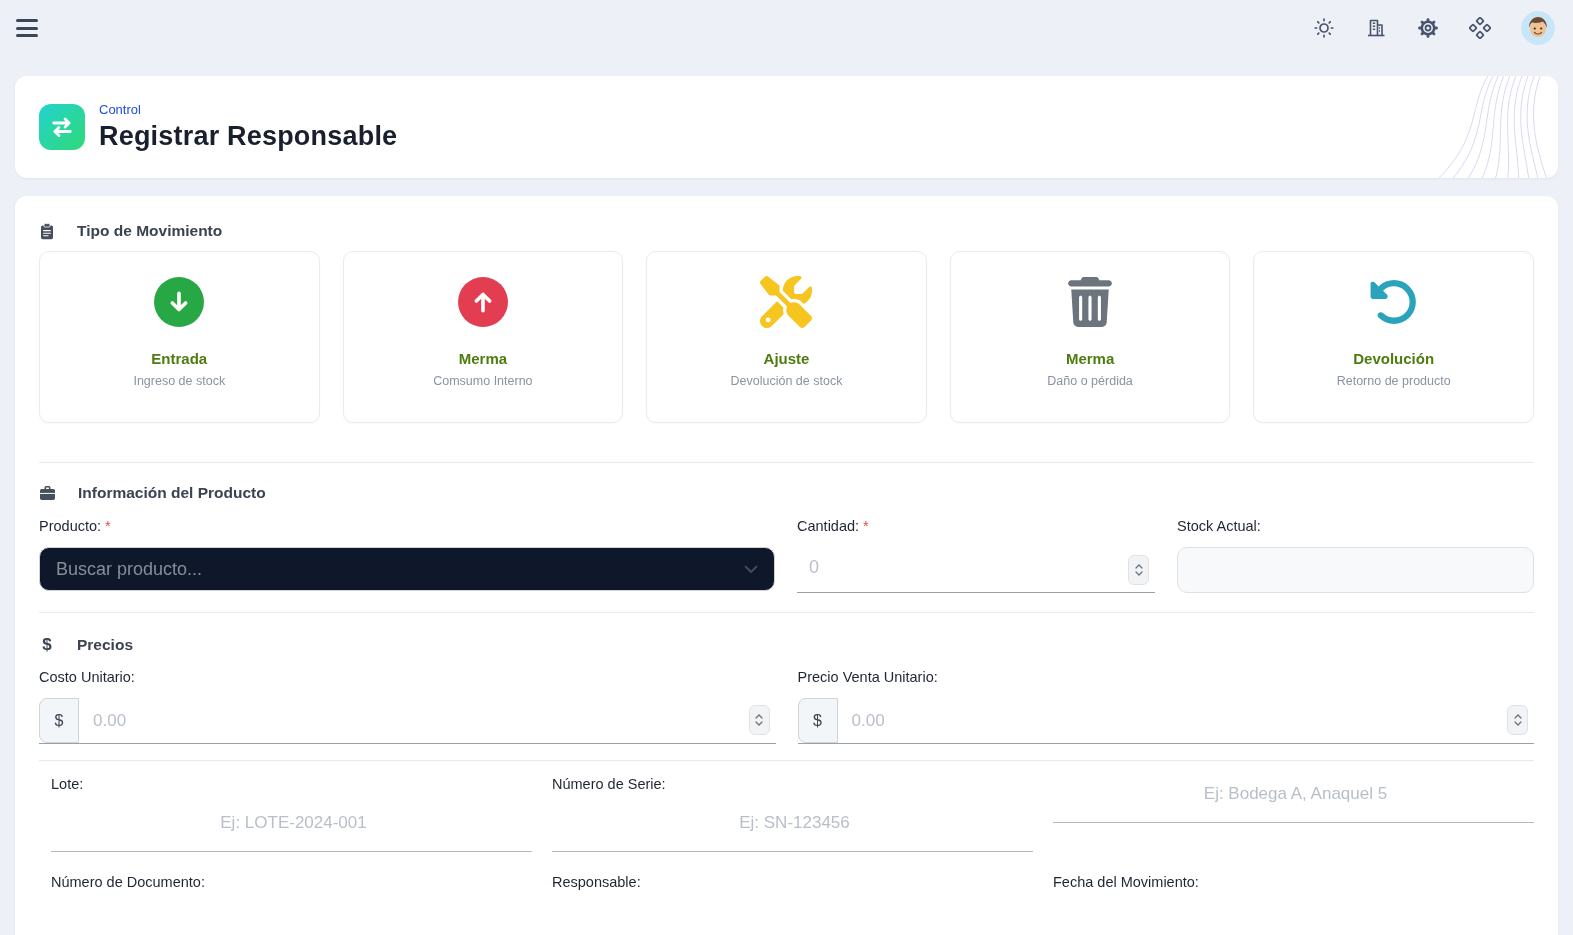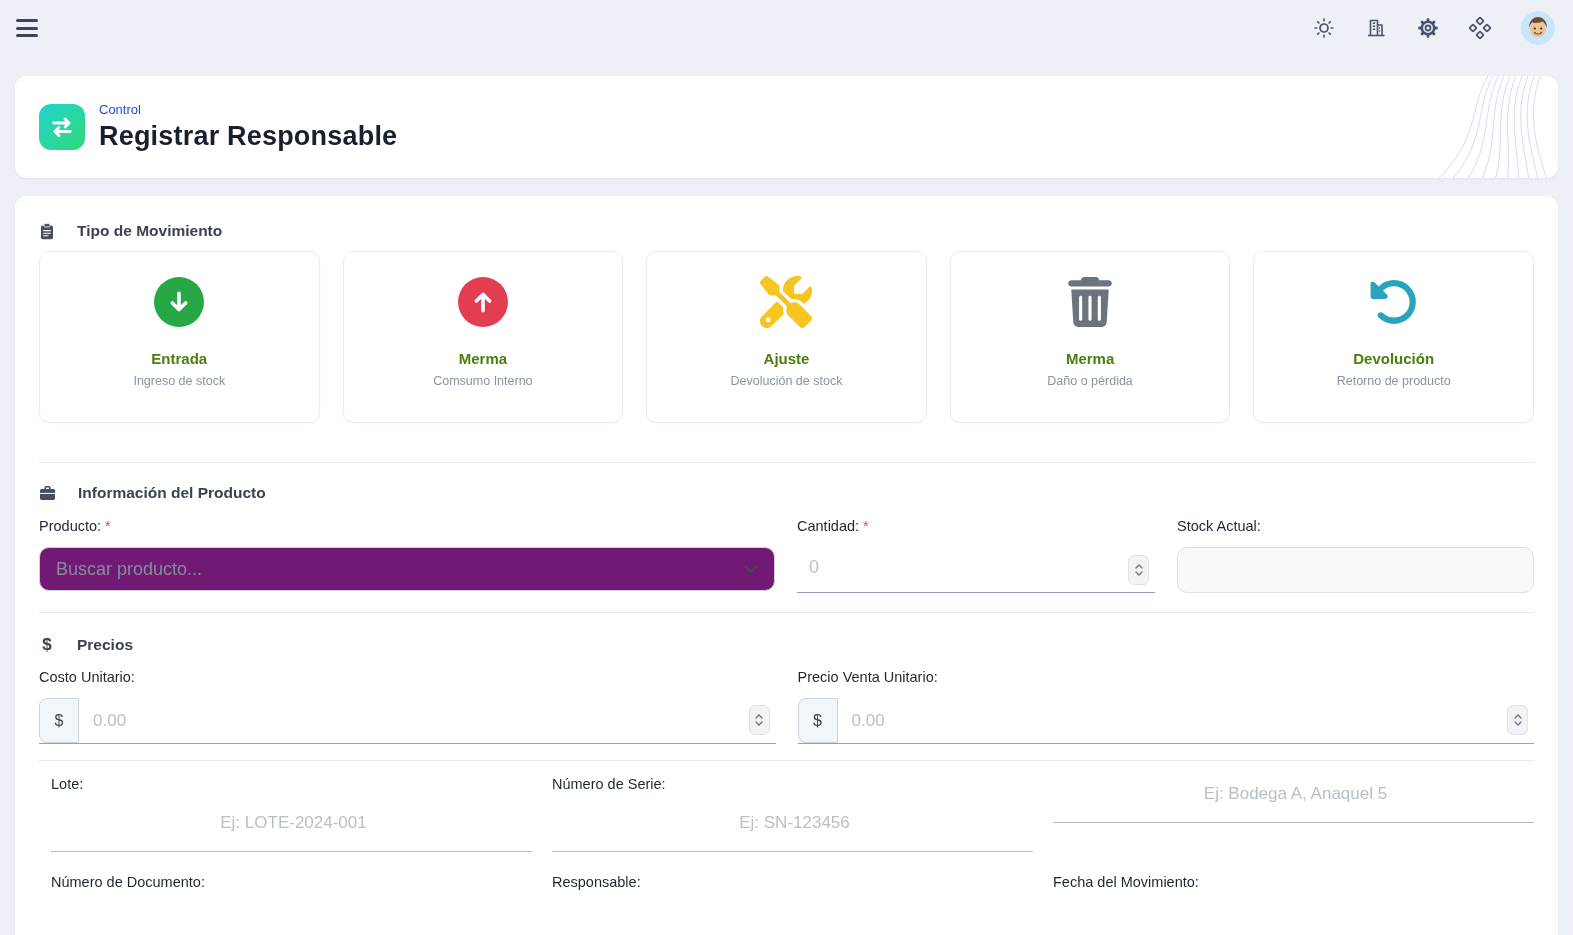--- a/index.html
+++ b/index.html
@@ -59,21 +59,21 @@
   
   .prod-grid { display:grid; grid-template-columns:736fr 358fr 357fr; column-gap:22px; margin-top:16px; }
   .price-grid { display:grid; grid-template-columns:1fr 1fr; column-gap:22px; margin-top:14px; }
   .add-grid { display:grid; grid-template-columns:repeat(3,1fr); column-gap:20px; margin-top:15px;margin-left:12px; }
   .add-grid.row2 { margin-top:22px; }
 
   .field-label { font-size:14.5px; font-weight:500; color:#1f2633; margin-bottom:13px; }
   .req { color:#e5484d; }
 
   .select-box {
-    height:44px; border:1px solid #ced4da; border-radius:10px; background:#701a75;
+    height:44px; border:1px solid #ced4da; border-radius:10px; background:#0f172a;
     display:flex; align-items:center; justify-content:space-between; padding:0 16px;
     cursor:pointer;
   }
   .select-placeholder { font-size:18px; color:#848e99; }
 
   .underline-input {
     width:100%; border:none; border-bottom:1px solid #99a1ab; background:transparent;
     font-size:18px; color:#212936; padding:10px 28px 14px 12px; outline:none; border-radius:0;
   }
   .underline-input::placeholder { color:#b8bfc8; }

